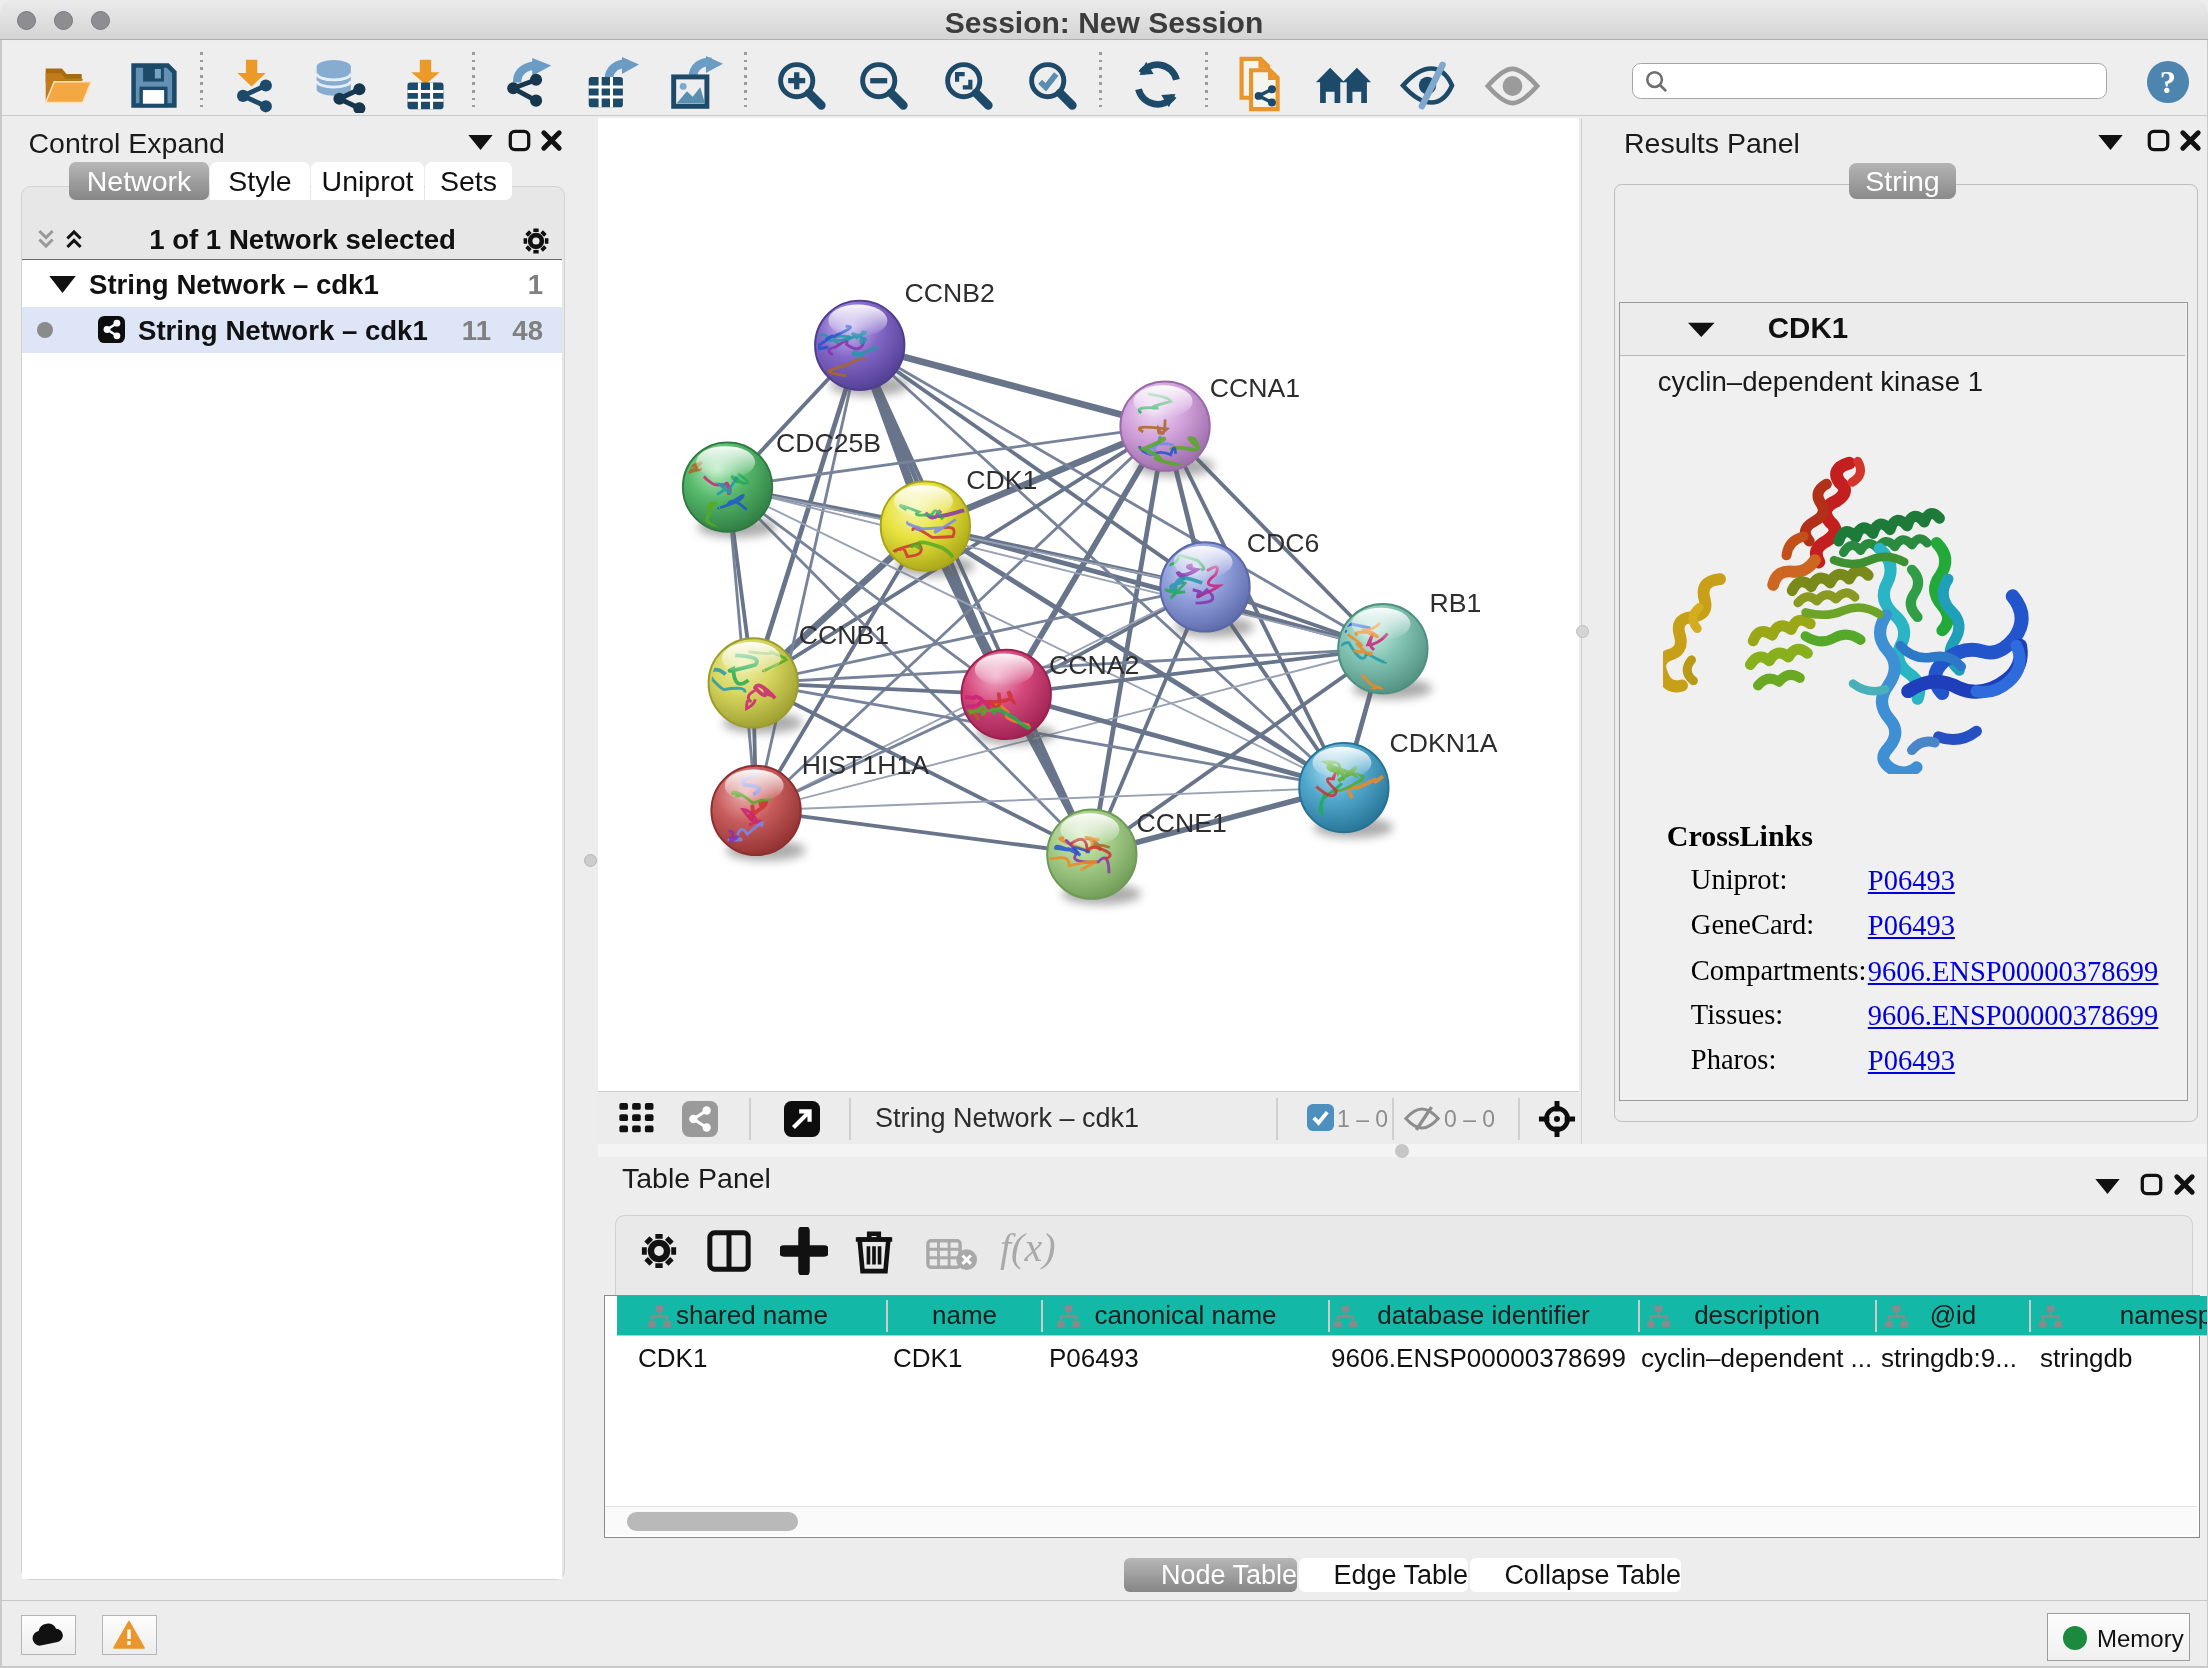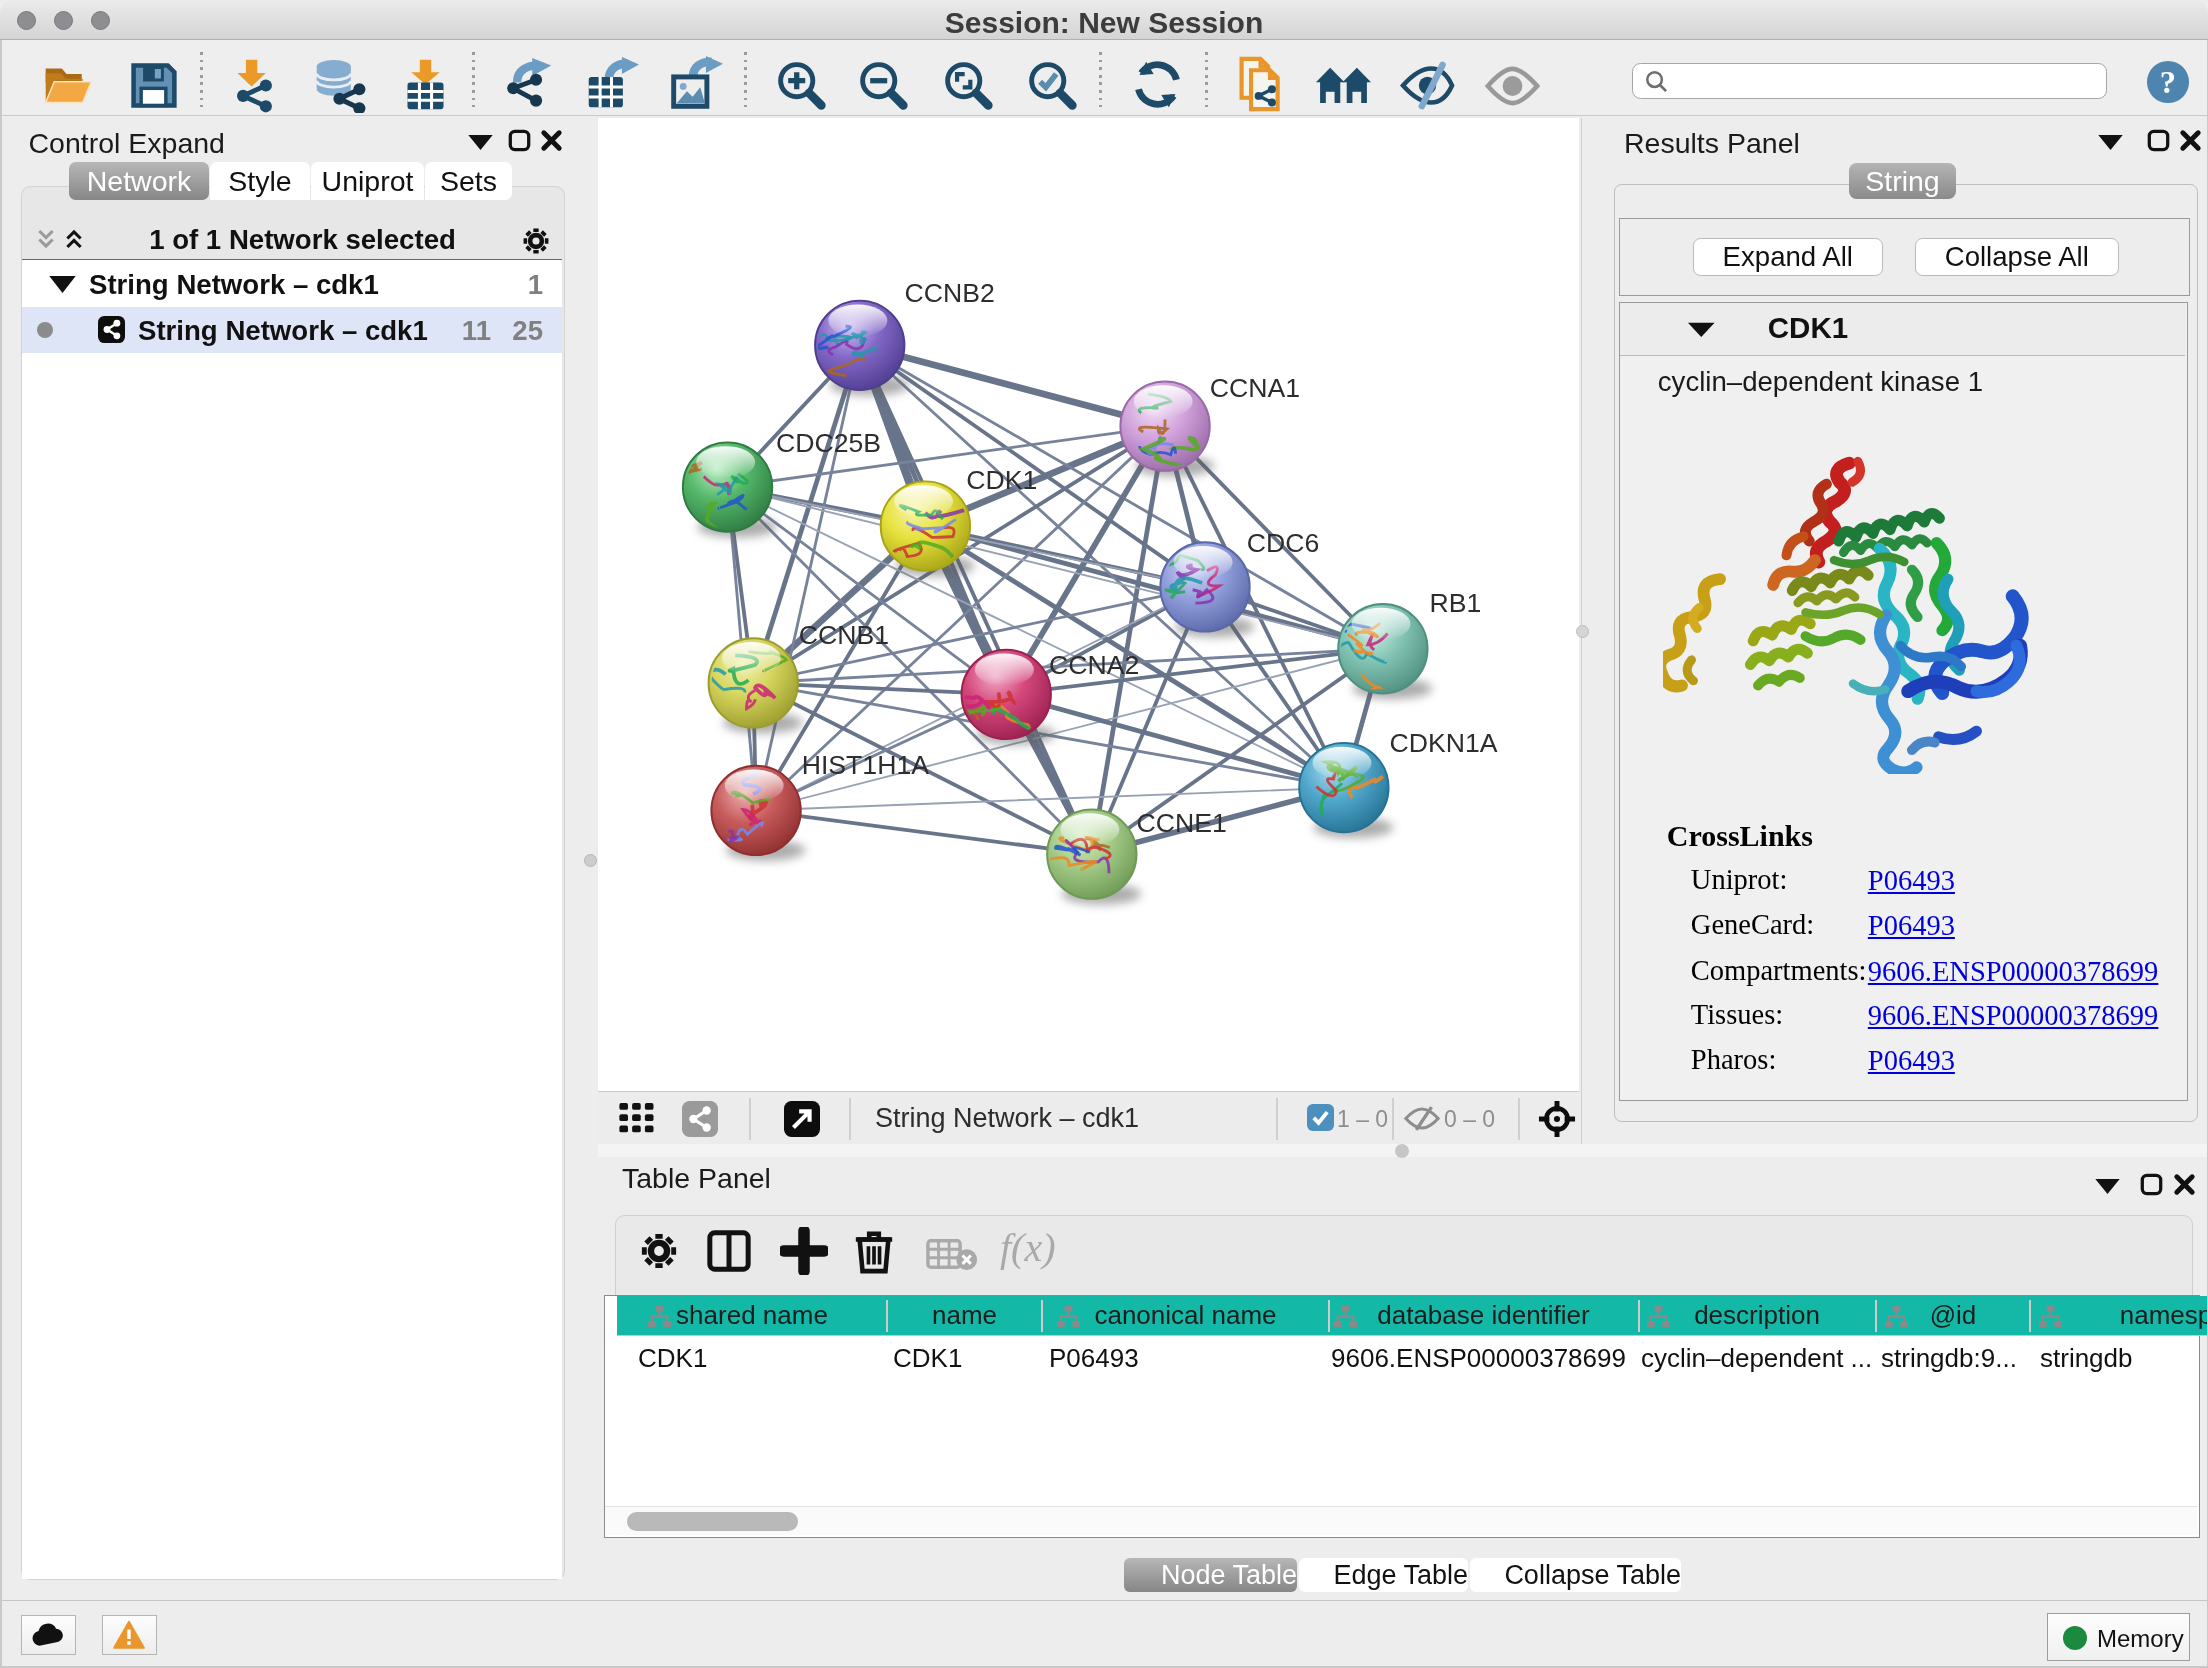--- a/index.html
+++ b/index.html
@@ -248,21 +248,21 @@
         <div style="position:absolute;left:15px;top:15px;width:16px;height:16px;border-radius:50%;background:#8b8b8b;"></div>
         <svg style="position:absolute;left:76px;top:8.6px;" width="27" height="27" viewBox="0 0 15 15">
           <rect x="0" y="0" width="15" height="15" rx="3.5" fill="#0d0d0d"></rect>
           <circle cx="5" cy="7.5" r="1.9" fill="#fff"></circle>
             <circle cx="10.5" cy="4" r="1.9" fill="#fff"></circle>
             <circle cx="10.5" cy="11" r="1.9" fill="#fff"></circle>
           <path d="M5 7.5 L10.5 4 M5 7.5 L10.5 11" stroke="#fff" stroke-width="1.4"></path>
         </svg>
         <div style="position:absolute;left:116px;top:7.6px;">String Network – cdk1</div>
         <div style="position:absolute;left:399px;top:7.6px;width:70px;text-align:right;color:#808080;">11</div>
-        <div style="position:absolute;left:470px;top:7.6px;width:51px;text-align:right;color:#808080;">25</div>
+        <div style="position:absolute;left:470px;top:7.6px;width:51px;text-align:right;color:#808080;">48</div>
       </div>
     </div>
   </div>
 </div>
 <div class="abs" id="canvas">
     <svg width="981" height="973" viewBox="0 0 1031 1023" style="position:absolute;left:0;top:0;">
 <defs>
         <radialGradient id="gA" cx="38%" cy="30%" r="75%">
           <stop offset="0%" stop-color="#cabcf0"></stop>
           <stop offset="45%" stop-color="#8468c8"></stop>
@@ -605,24 +605,20 @@
     </svg>
   <svg style="position:absolute;left:565px;top:11.4px;" width="23" height="23" viewBox="0 0 12 12">
       <rect x="1.2" y="1.2" width="9.6" height="9.6" rx="2.4" fill="none" stroke="#111" stroke-width="1.7"></rect>
     </svg>
   <svg style="position:absolute;left:597px;top:11.4px;" width="23" height="23" viewBox="0 0 12 12">
       <path d="M2 2 L10 10 M10 2 L2 10" stroke="#111" stroke-width="2.6" stroke-linecap="round"></path>
     </svg>
 </div>
 <div id="stringtab">String</div>
 <div id="rbigbox">
-  <div id="rbox1">
-    <div class="rbtn" style="left:73px;width:190px;">Expand All</div>
-    <div class="rbtn" style="left:295px;width:204px;">Collapse All</div>
-  </div>
   <div id="rbox2">
     <div id="cdkhead">
       <svg width="28.5" height="19" style="position:absolute;left:67px;top:17px;" viewBox="0 0 30 20">
           <polygon points="1,3 29,3 15,18" fill="#111"></polygon>
         </svg>
       <div style="position:absolute;left:148px;top:7.6px;font-size:29.5px;font-weight:bold;color:#111;">CDK1</div>
     </div>
     <div style="position:absolute;left:38px;top:63px;font-size:27.6px;color:#1a1a1a;">cyclin–dependent kinase 1</div>
     <svg style="position:absolute;left:43px;top:143px;" width="380" height="328" viewBox="0 0 400 345">
         <path d="M196 18 q-20 6 -10 20 q12 10 -4 20 q-18 8 -6 22 q12 10 -4 20 q-16 8 -8 22" fill="none" stroke="#c41f1f" stroke-width="13.5" opacity="1.0" stroke-linecap="round" stroke-linejoin="round"></path>

